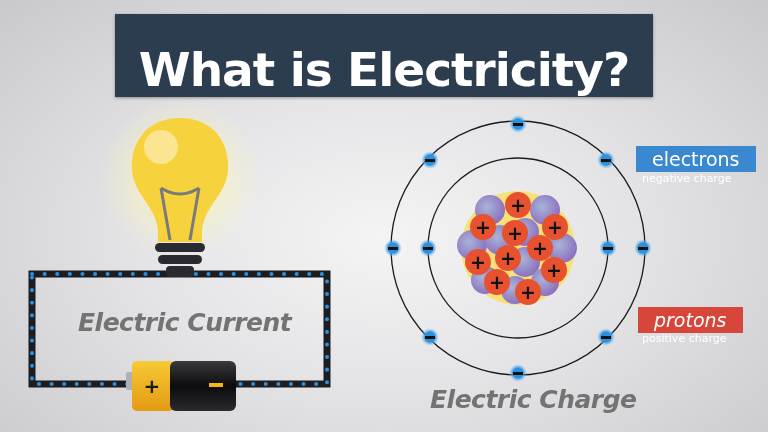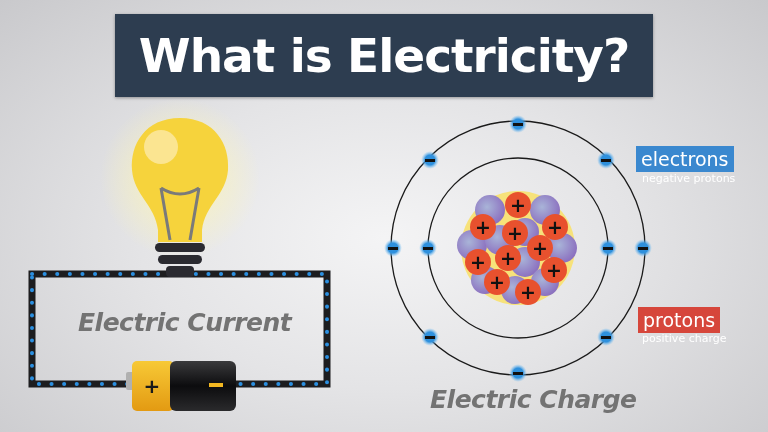--- a/index.html
+++ b/index.html
@@ -1,28 +1,28 @@
 <!DOCTYPE html>
 <html><head>
 <meta charset="utf-8">
 <style>
   html,body{margin:0;padding:0;}
   body{width:768px;height:432px;overflow:hidden;position:relative;
     background:radial-gradient(ellipse at 50% 55%, #f4f4f5 0%, #e4e4e6 45%, #c9c9cc 100%);
     font-family:"DejaVu Sans", sans-serif;}
   .title-box{position:absolute;left:115px;top:14px;width:538px;height:83px;background:#2d3d50;
-    box-shadow:0 1px 3px rgba(0,0,0,.35);display:flex;align-items:center;justify-content:center;}
+    box-shadow:0 1px 3px rgba(0,0,0,.35);display:flex;align-items:flex-end;justify-content:center;}
   .title-box span{color:#fff;font-family:"DejaVu Sans", sans-serif;font-weight:bold;font-size:47px;letter-spacing:-1px;}
   svg.scene{position:absolute;left:0;top:0;}
   .lbl{position:absolute;font-family:"DejaVu Sans", sans-serif;font-weight:bold;font-style:italic;color:#737373;}
   .lbl.current{left:78px;top:308px;font-size:25px;letter-spacing:-0.5px;}
   .lbl.charge{left:430px;top:385px;font-size:25px;letter-spacing:-0.5px;}
-  .tag{position:absolute;color:#fff;font-family:"DejaVu Sans", sans-serif;font-size:19px;padding:0 5px;line-height:26px;}
+  .tag{position:absolute;color:#fff;font-family:"DejaVu Sans", sans-serif;font-size:19px;padding:0 16px;line-height:26px;}
   .tag.e{left:636px;top:146px;background:#3a88cf;}
-  .tag.p{left:638px;top:307px;background:#d6463b;}
+  .tag.p{left:638px;top:307px;background:#d6463b;font-style:italic;}
   .sub{position:absolute;color:#fff;font-size:11px;font-family:"DejaVu Sans", sans-serif;}
   .sub.e{left:642px;top:172px;}
   .sub.p{left:642px;top:332px;}
 </style>
 </head>
 <body>
 
 <div class="title-box">
   <span>What is Electricity?</span>
 </div>
@@ -175,15 +175,15 @@
           <rect x="513" y="372" width="10" height="3" fill="#111"></rect>
         </g>
     </g>
   </g>
 </svg>
 
 <div class="lbl current">Electric Current</div>
 <div class="lbl charge">Electric Charge</div>
 
 <div class="tag e">electrons</div>
-<div class="sub e">negative protons</div>
+<div class="sub e">negative charge</div>
 <div class="tag p">protons</div>
 <div class="sub p">positive charge</div>
 
 </body></html>

